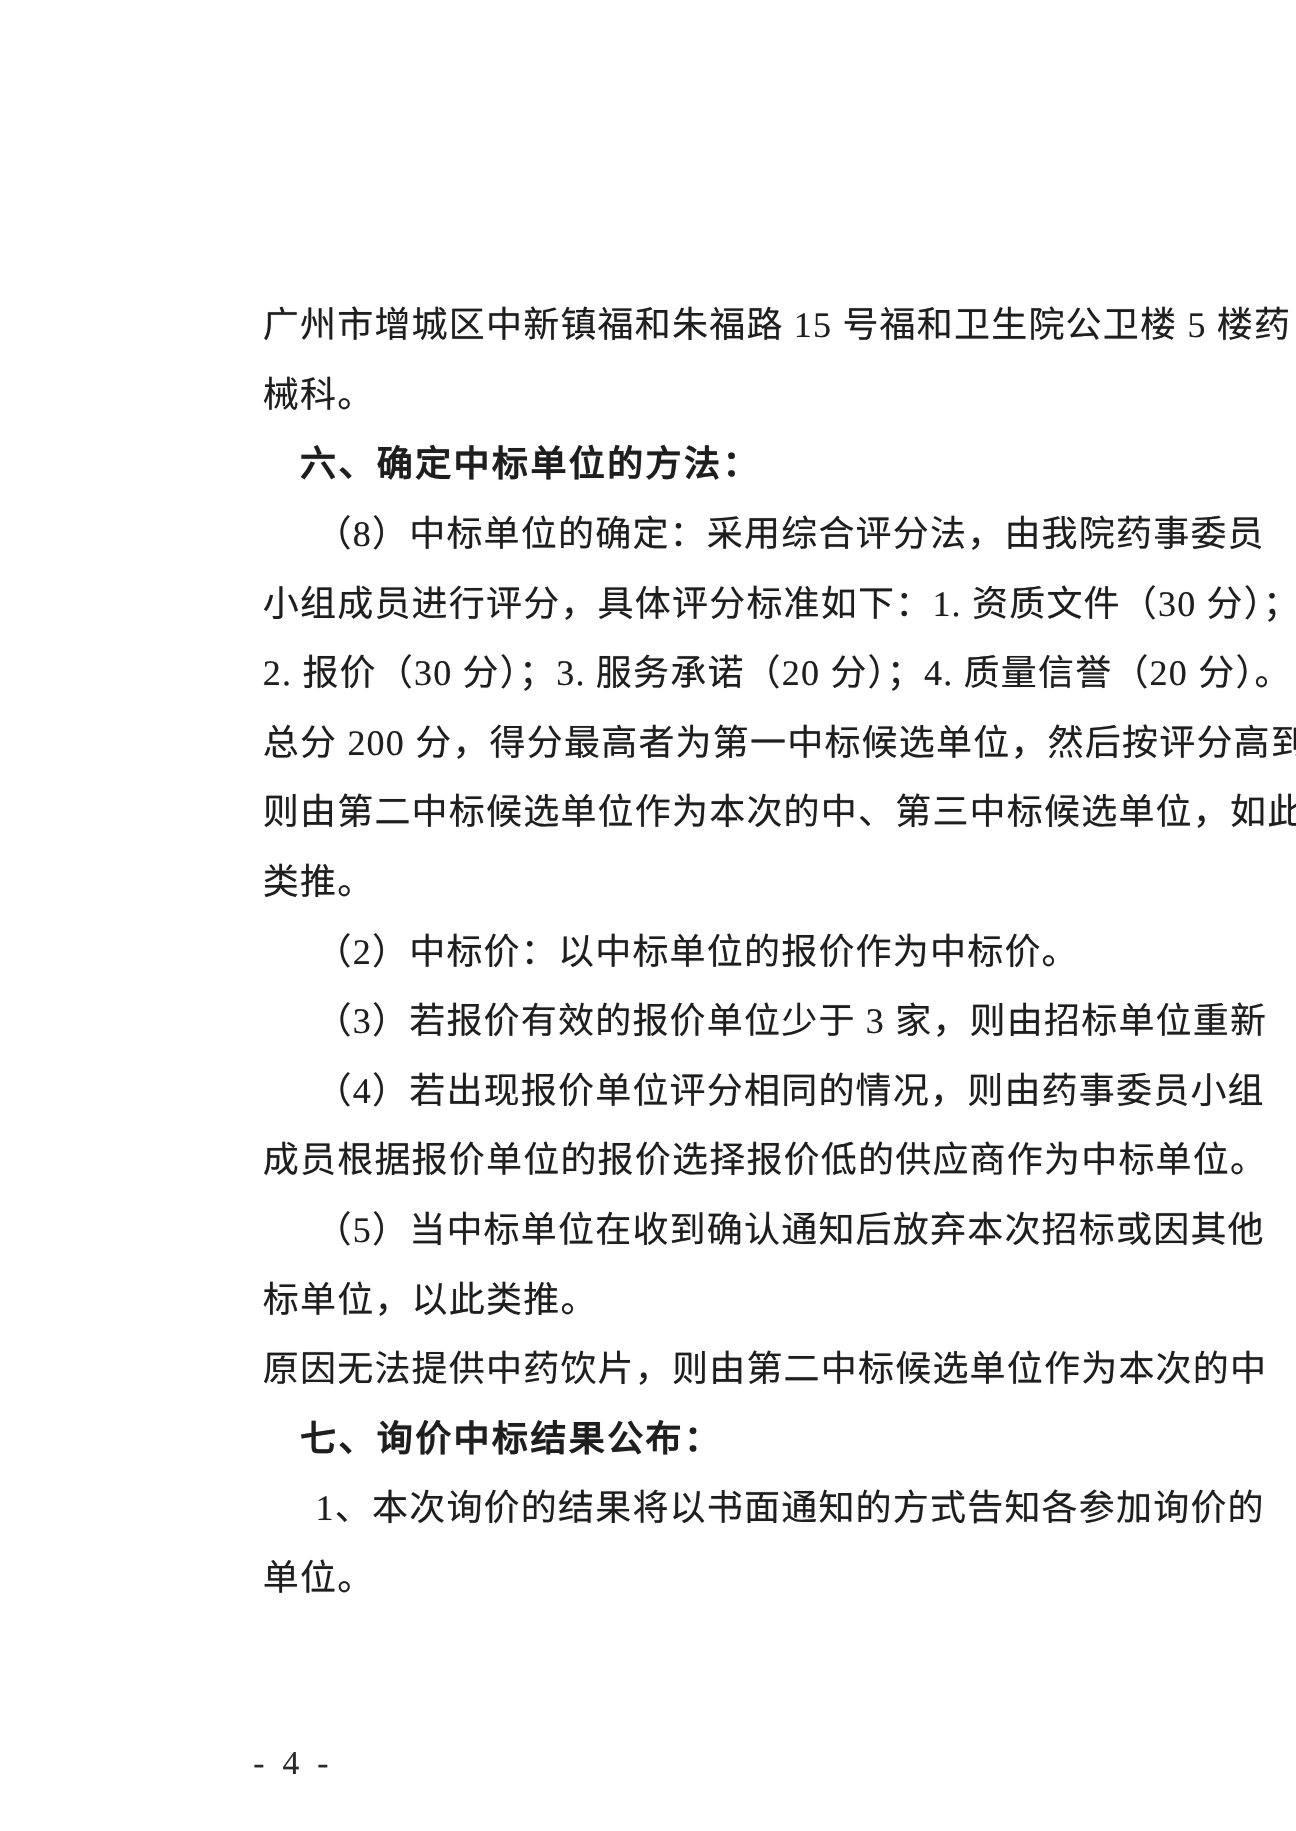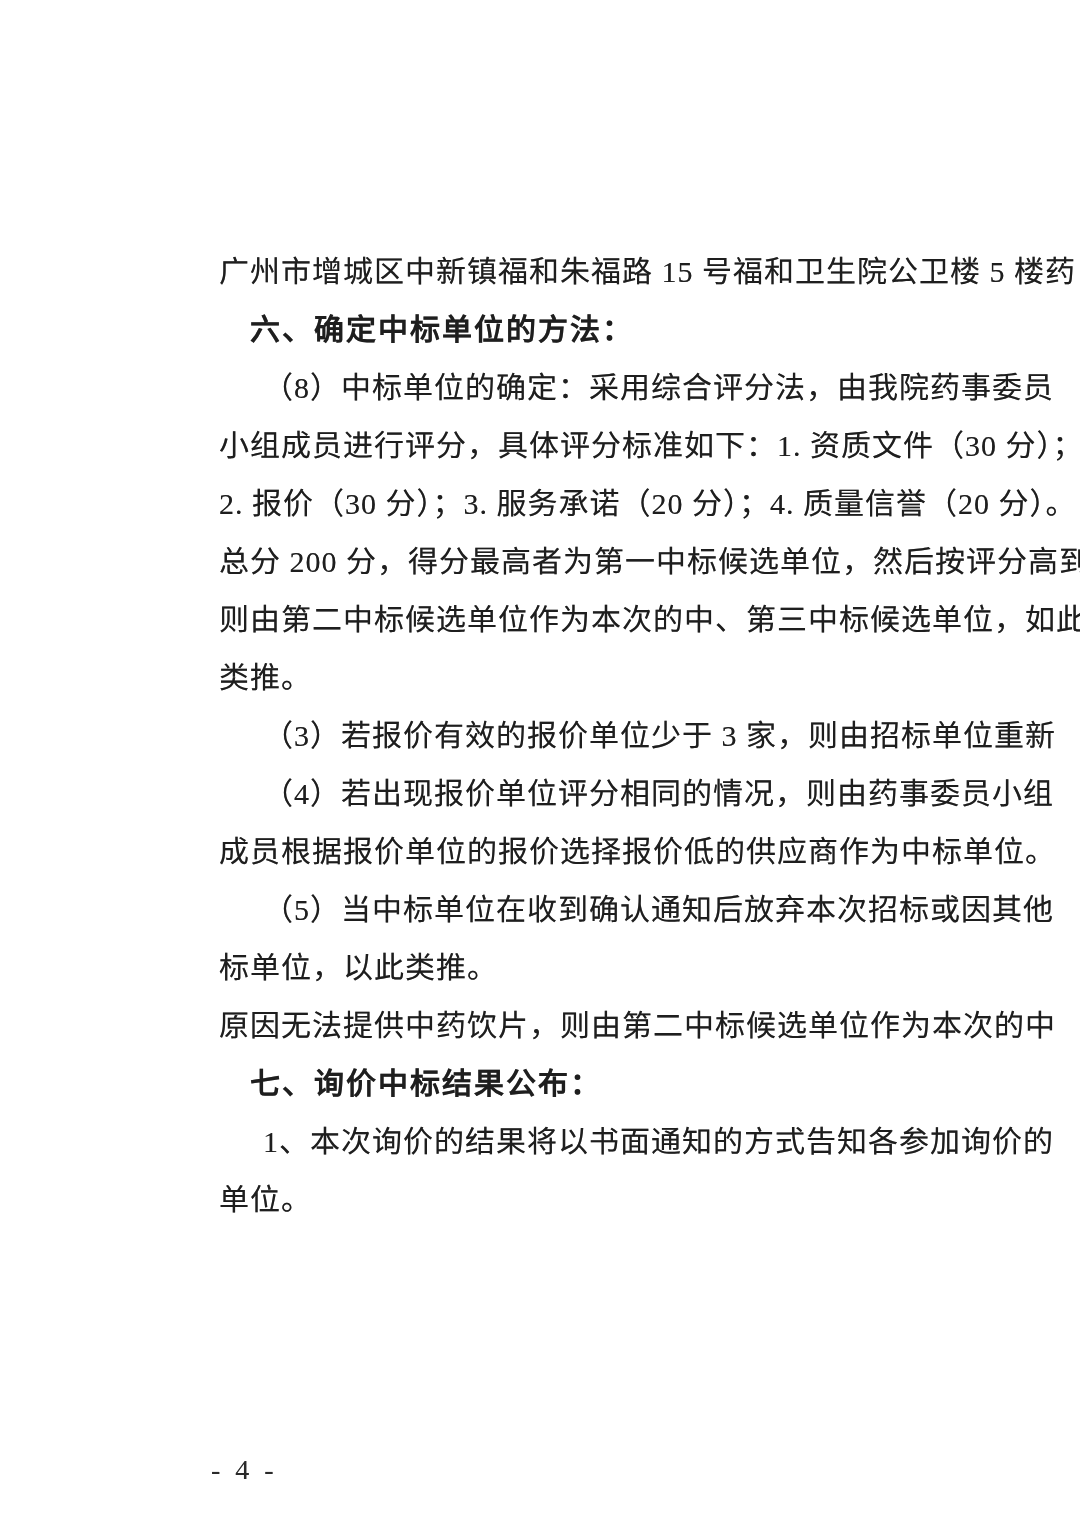--- a/index.html
+++ b/index.html
@@ -48,27 +48,29 @@
       letter-spacing: 4px;
       text-shadow: 0 0 0.5px rgba(40,40,40,0.5);
     }
   </style>
 </head>
 <body>
 
 <div class="page">
   <div class="content">
     <div class="line">广州市增城区中新镇福和朱福路 15 号福和卫生院公卫楼 5 楼药</div>
+    <div class="line">械科。</div>
     <div class="line heading">六、确定中标单位的方法：</div>
     <div class="line indent-para">（8）中标单位的确定：采用综合评分法，由我院药事委员</div>
     <div class="line">小组成员进行评分，具体评分标准如下：1. 资质文件（30 分）；</div>
     <div class="line">2. 报价（30 分）；3. 服务承诺（20 分）；4. 质量信誉（20 分）。</div>
     <div class="line">总分 200 分，得分最高者为第一中标候选单位，然后按评分高到</div>
     <div class="line">则由第二中标候选单位作为本次的中、第三中标候选单位，如此</div>
     <div class="line">类推。</div>
+    <div class="line indent-para">（2）中标价：以中标单位的报价作为中标价。</div>
     <div class="line indent-para">（3）若报价有效的报价单位少于 3 家，则由招标单位重新</div>
     <div class="line indent-para">（4）若出现报价单位评分相同的情况，则由药事委员小组</div>
     <div class="line">成员根据报价单位的报价选择报价低的供应商作为中标单位。</div>
     <div class="line indent-para">（5）当中标单位在收到确认通知后放弃本次招标或因其他</div>
     <div class="line">标单位，以此类推。</div>
     <div class="line">原因无法提供中药饮片，则由第二中标候选单位作为本次的中</div>
     <div class="line heading">七、询价中标结果公布：</div>
     <div class="line indent-para">1、本次询价的结果将以书面通知的方式告知各参加询价的</div>
     <div class="line">单位。</div>
   </div>

